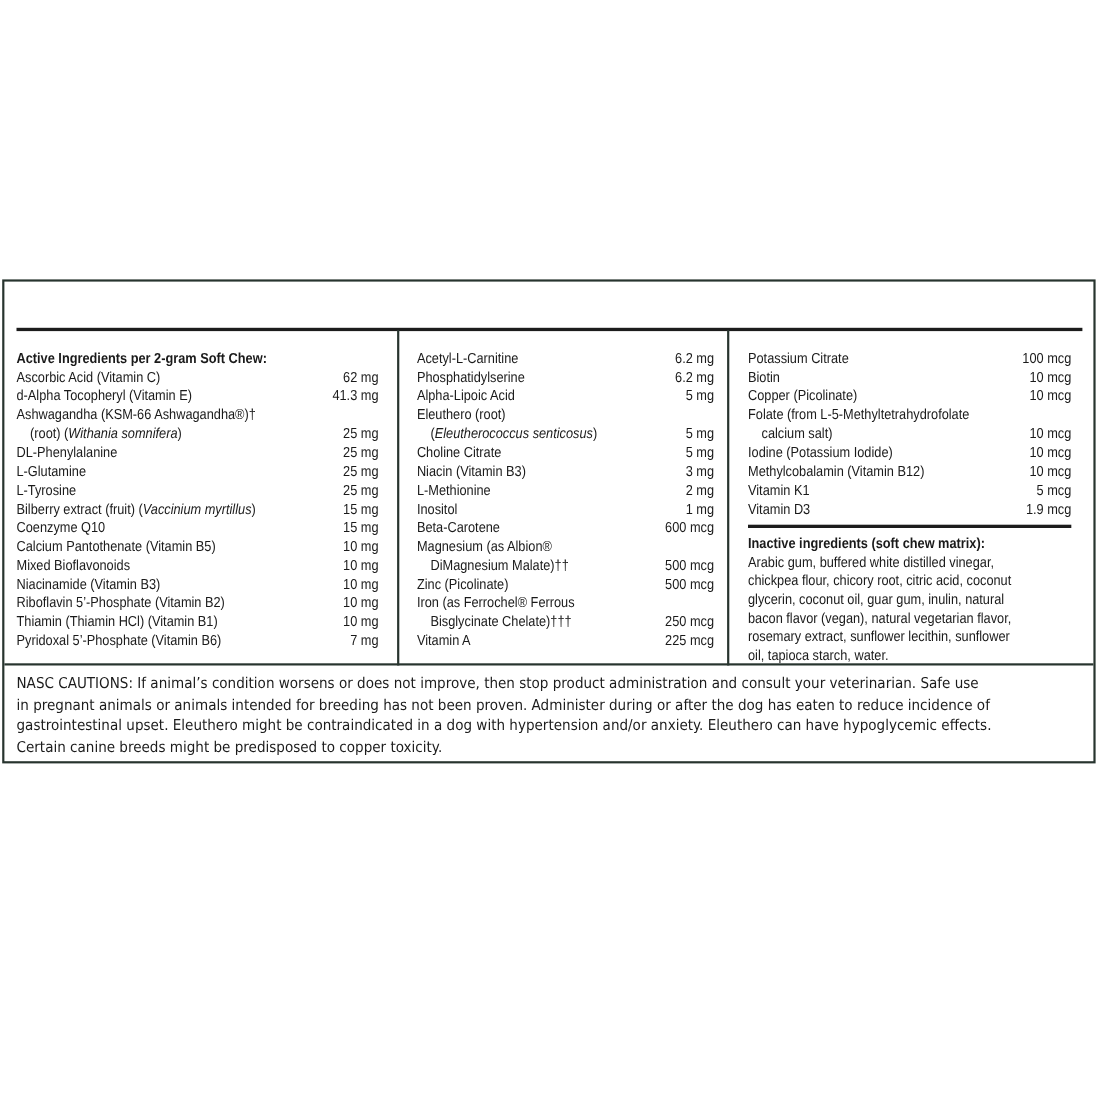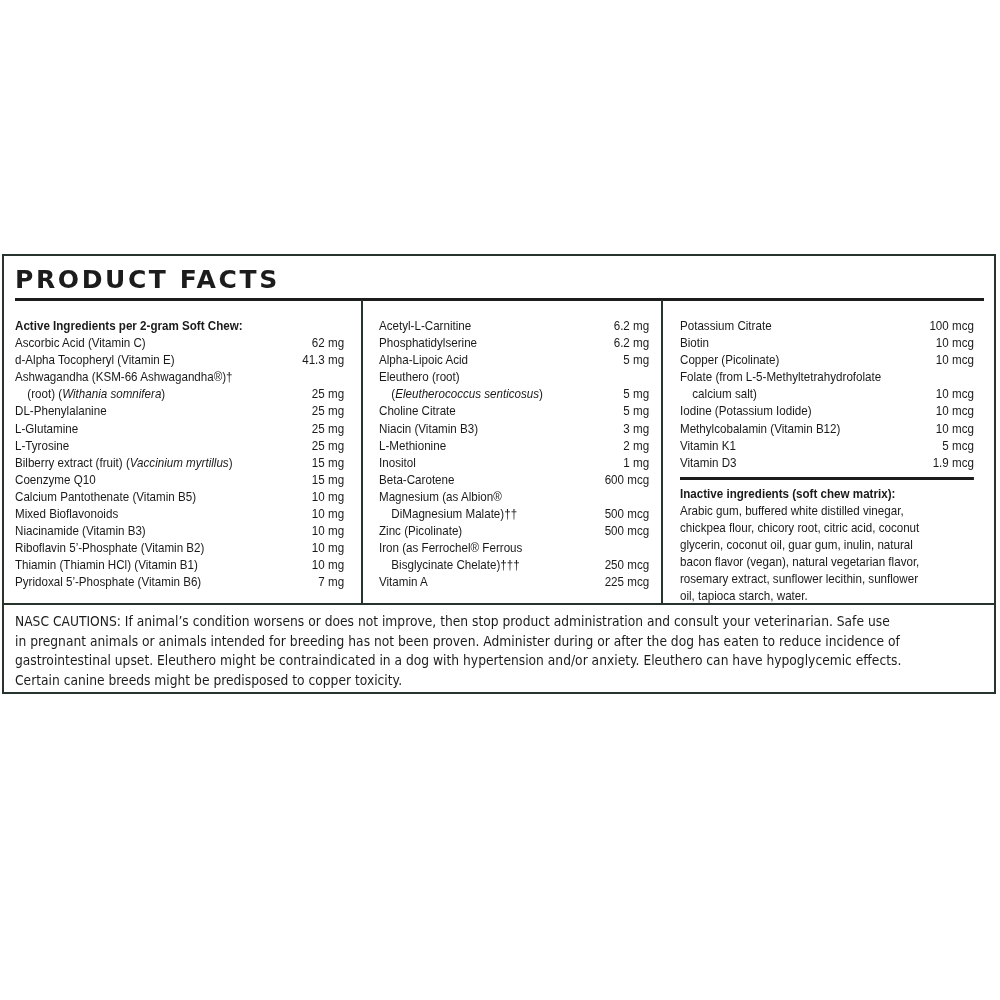--- a/index.html
+++ b/index.html
@@ -40,21 +40,20 @@
       position: absolute; left: 11px; top: 356px; width: 1100px;
       font-family: "DejaVu Sans", sans-serif; font-size: 13.6px; line-height: 19.6px;
       transform: scaleX(0.905); transform-origin: left top; color: #1c1c1c;
     }
     .caution div { white-space: nowrap; }
   </style>
 </head>
 <body>
 
 <div class="frame">
-  <div class="title">PRODUCT FACTS</div>
   <div class="title-rule"></div>
   <div class="divider d1"></div>
   <div class="divider d2"></div>
   <div class="footer-rule"></div>
 
   <div class="col col1">
     <div class="hdr">Active Ingredients per 2-gram Soft Chew:</div>
     <div>
         <div class="row">
           <span class="nm">Ascorbic Acid (Vitamin C)</span>

